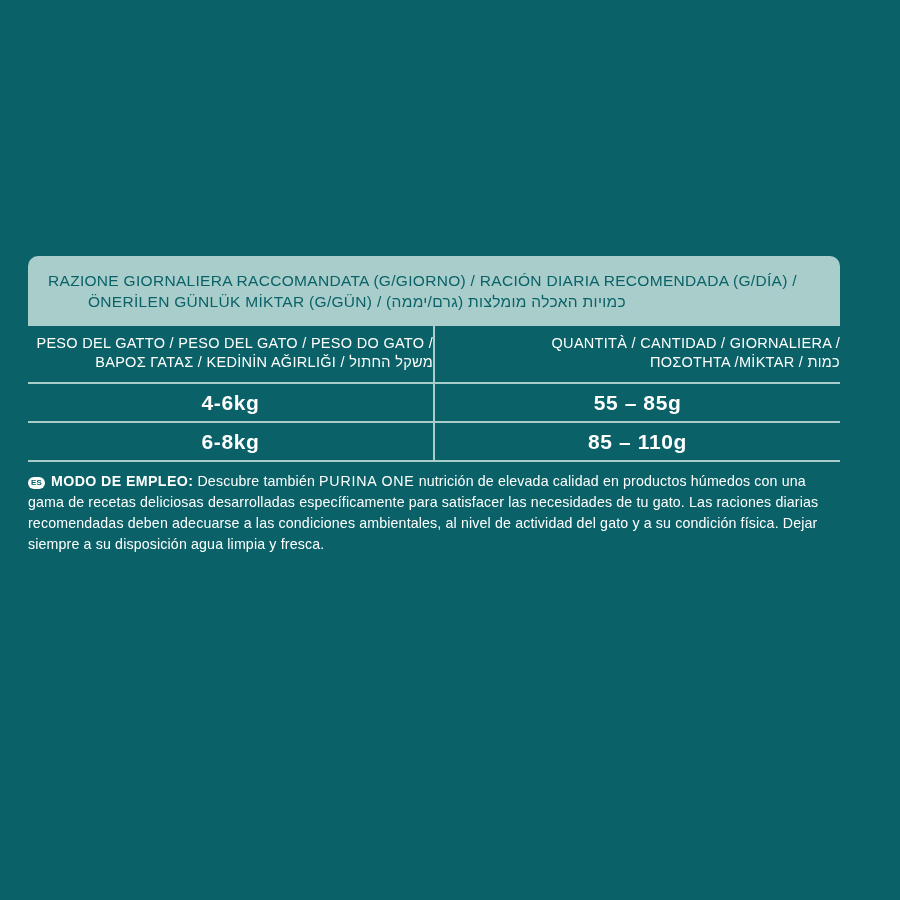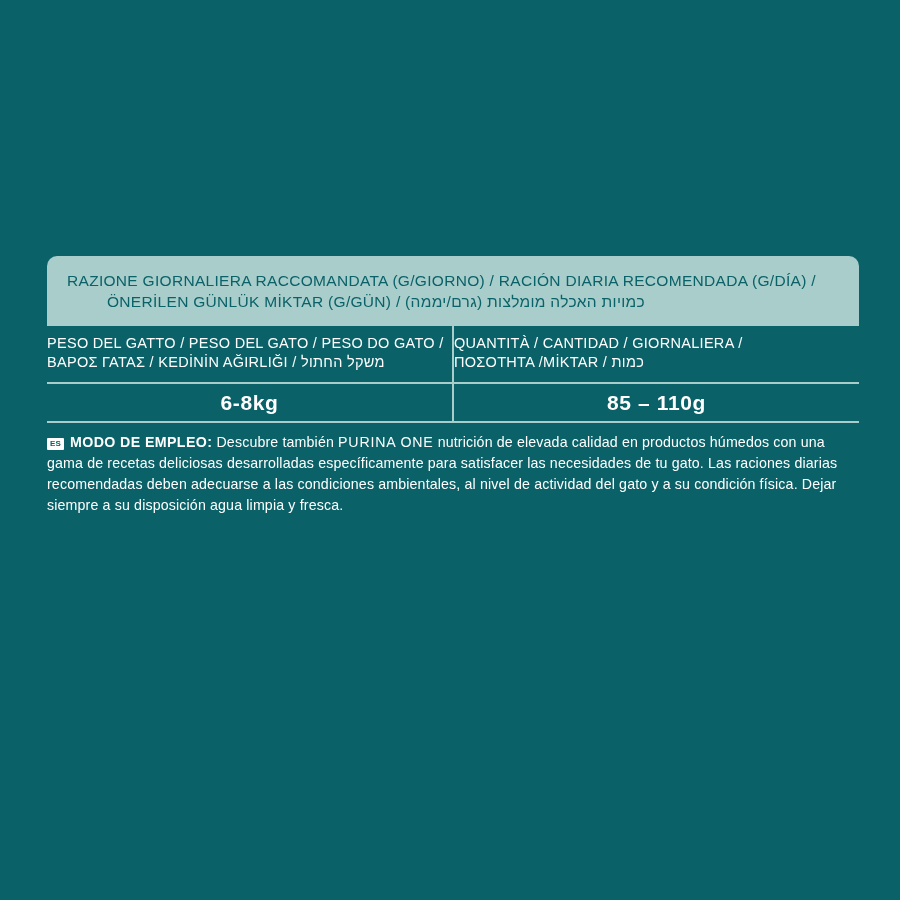--- a/index.html
+++ b/index.html
@@ -13,21 +13,21 @@
     font-family: "Liberation Sans", sans-serif;
     overflow: hidden;
   }
   .page {
     position: relative;
     width: 900px;
     height: 900px;
   }
   .panel {
     position: absolute;
-    left: 47px;
+    left: 28px;
     top: 256px;
     width: 812px;
   }
 
   
   .header-band {
     background: #a8cdcb;
     border-top-left-radius: 10px;
     border-top-right-radius: 10px;
     color: #0a6268;
@@ -55,21 +55,21 @@
     table-layout: fixed;
   }
   .table td {
     border: 2px solid #a8cdcb;
     color: #ffffff;
     vertical-align: middle;
   }
   .col-head {
     height: 46px;
     padding: 4px 0 6px 0;
-    text-align: left;
+    text-align: right;
     font-size: 14.5px;
     line-height: 19px;
     letter-spacing: 0.3px;
   }
   .row-cell {
     height: 35px;
     text-align: center;
     font-size: 21px;
     font-weight: 700;
     letter-spacing: 0.6px;
@@ -87,21 +87,21 @@
     color: #ffffff;
     font-size: 14.2px;
     line-height: 21px;
     letter-spacing: 0.15px;
     width: 812px;
   }
   .lang-badge {
     display: inline-block;
     width: 17px;
     height: 12px;
-    border-radius: 1px;
+    border-radius: 6px;
     background: #ffffff;
     color: #0a6268;
     font-size: 8px;
     font-weight: 700;
     text-align: center;
     line-height: 12px;
     letter-spacing: 0.2px;
     vertical-align: 1px;
     margin-right: 6px;
   }
@@ -132,20 +132,24 @@
           <td class="col-head no-left">
             <div>PESO DEL GATTO / PESO DEL GATO / PESO DO GATO /</div>
             <div>ΒΑΡΟΣ ΓΑΤΑΣ / KEDİNİN AĞIRLIĞI / משקל החתול</div>
           </td>
           <td class="col-head no-right">
             <div>QUANTITÀ / CANTIDAD / GIORNALIERA /</div>
             <div>ΠΟΣΟΤΗΤΑ /MİKTAR / כמות</div>
           </td>
         </tr>
         <tr>
+          <td class="row-cell no-left">4-6kg</td>
+          <td class="row-cell no-right">55 – 85g</td>
+        </tr>
+        <tr>
           <td class="row-cell no-left">6-8kg</td>
           <td class="row-cell no-right">85 – 110g</td>
         </tr>
       </tbody>
     </table>
 
     <div class="footer"><span class="lang-badge">ES</span><span class="strong">MODO DE EMPLEO:</span><span> Descubre también </span><span class="brand">PURINA ONE</span><span> nutrición de elevada calidad en productos húmedos con una gama de recetas deliciosas desarrolladas específicamente para satisfacer las necesidades de tu gato. Las raciones diarias recomendadas deben adecuarse a las condiciones ambientales, al nivel de actividad del gato y a su condición física. Dejar siempre a su disposición agua limpia y fresca.</span></div>
 
   </div>
 </div>

